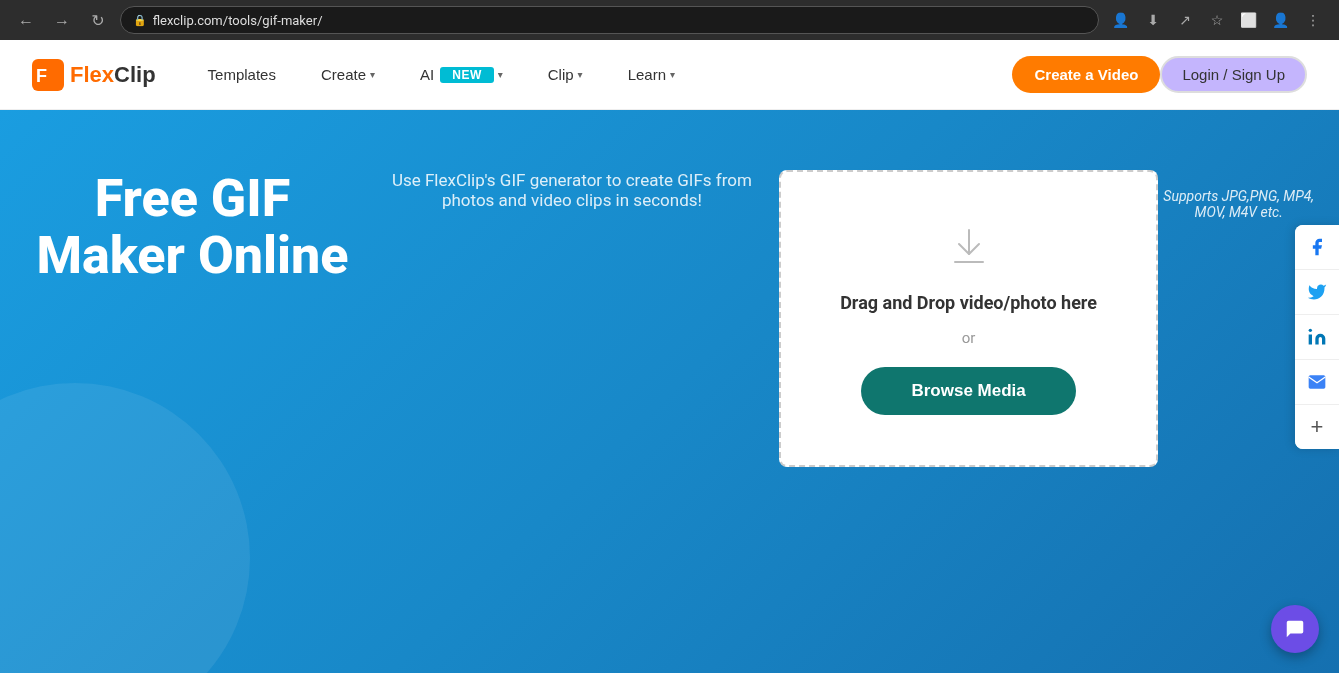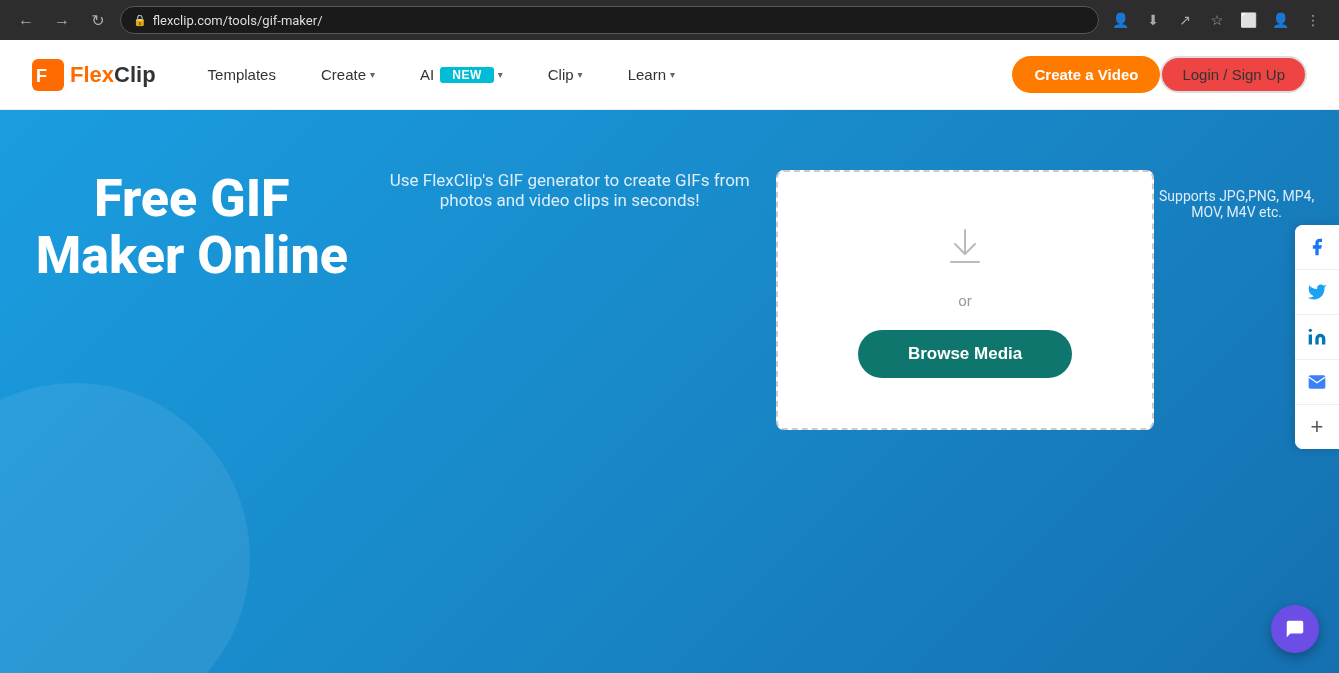--- a/index.html
+++ b/index.html
@@ -114,21 +114,21 @@
       background: #ff7b00;
       color: #fff;
       border: none;
       border-radius: 24px;
       padding: 10px 22px;
       font-size: 15px;
       font-weight: 600;
       cursor: pointer;
     }
     .login-btn {
-      background: #ef4444;
+      background: #c4b5fd;
       color: #333;
       border: 2px solid #ddd;
       border-radius: 24px;
       padding: 8px 20px;
       font-size: 15px;
       font-weight: 500;
       cursor: pointer;
     }
 
     
@@ -213,20 +213,21 @@
       cursor: pointer;
       margin-top: 4px;
     }
 
     
     .supports-text {
       color: rgba(255,255,255,0.85);
       font-size: 14px;
       margin-top: 18px;
       text-align: center;
+      font-style: italic;
     }
 
     
     .social-sidebar {
       position: fixed;
       right: 0;
       top: 50%;
       transform: translateY(-50%);
       display: flex;
       flex-direction: column;
@@ -352,20 +353,21 @@
   <p class="hero-subtitle">Use FlexClip's GIF generator to create GIFs from photos and video clips in seconds!</p>
 
   <div class="upload-box">
     <div class="upload-icon">
       <svg viewBox="0 0 48 48" xmlns="http://www.w3.org/2000/svg">
         <polyline points="24,8 24,32" stroke-linecap="round"></polyline>
         <polyline points="14,22 24,32 34,22" stroke-linecap="round" stroke-linejoin="round"></polyline>
         <line x1="10" y1="40" x2="38" y2="40" stroke-linecap="round"></line>
       </svg>
     </div>
+    <span class="drag-drop-text">Drag and Drop video/photo here</span>
     <span class="or-text">or</span>
     <button class="browse-btn">Browse Media</button>
   </div>
 
   <p class="supports-text">Supports JPG,PNG, MP4, MOV, M4V etc.</p>
 </section>
 
 <div class="social-sidebar">
   <div class="social-sidebar-container">
     <button class="social-btn facebook">

